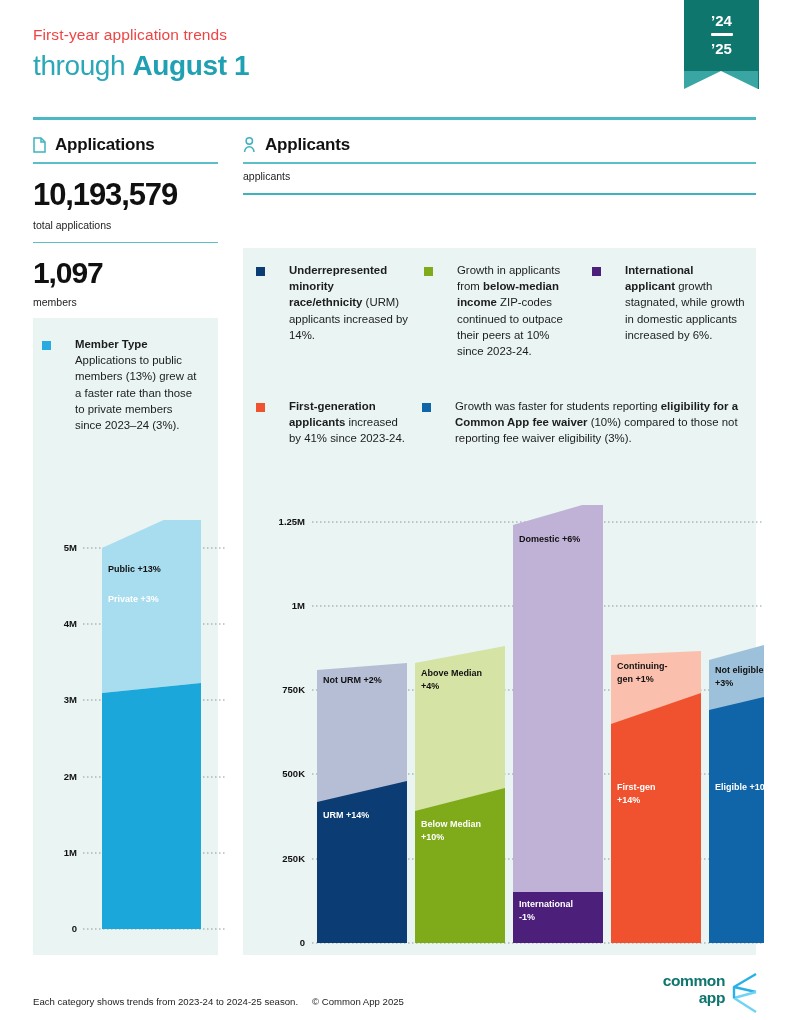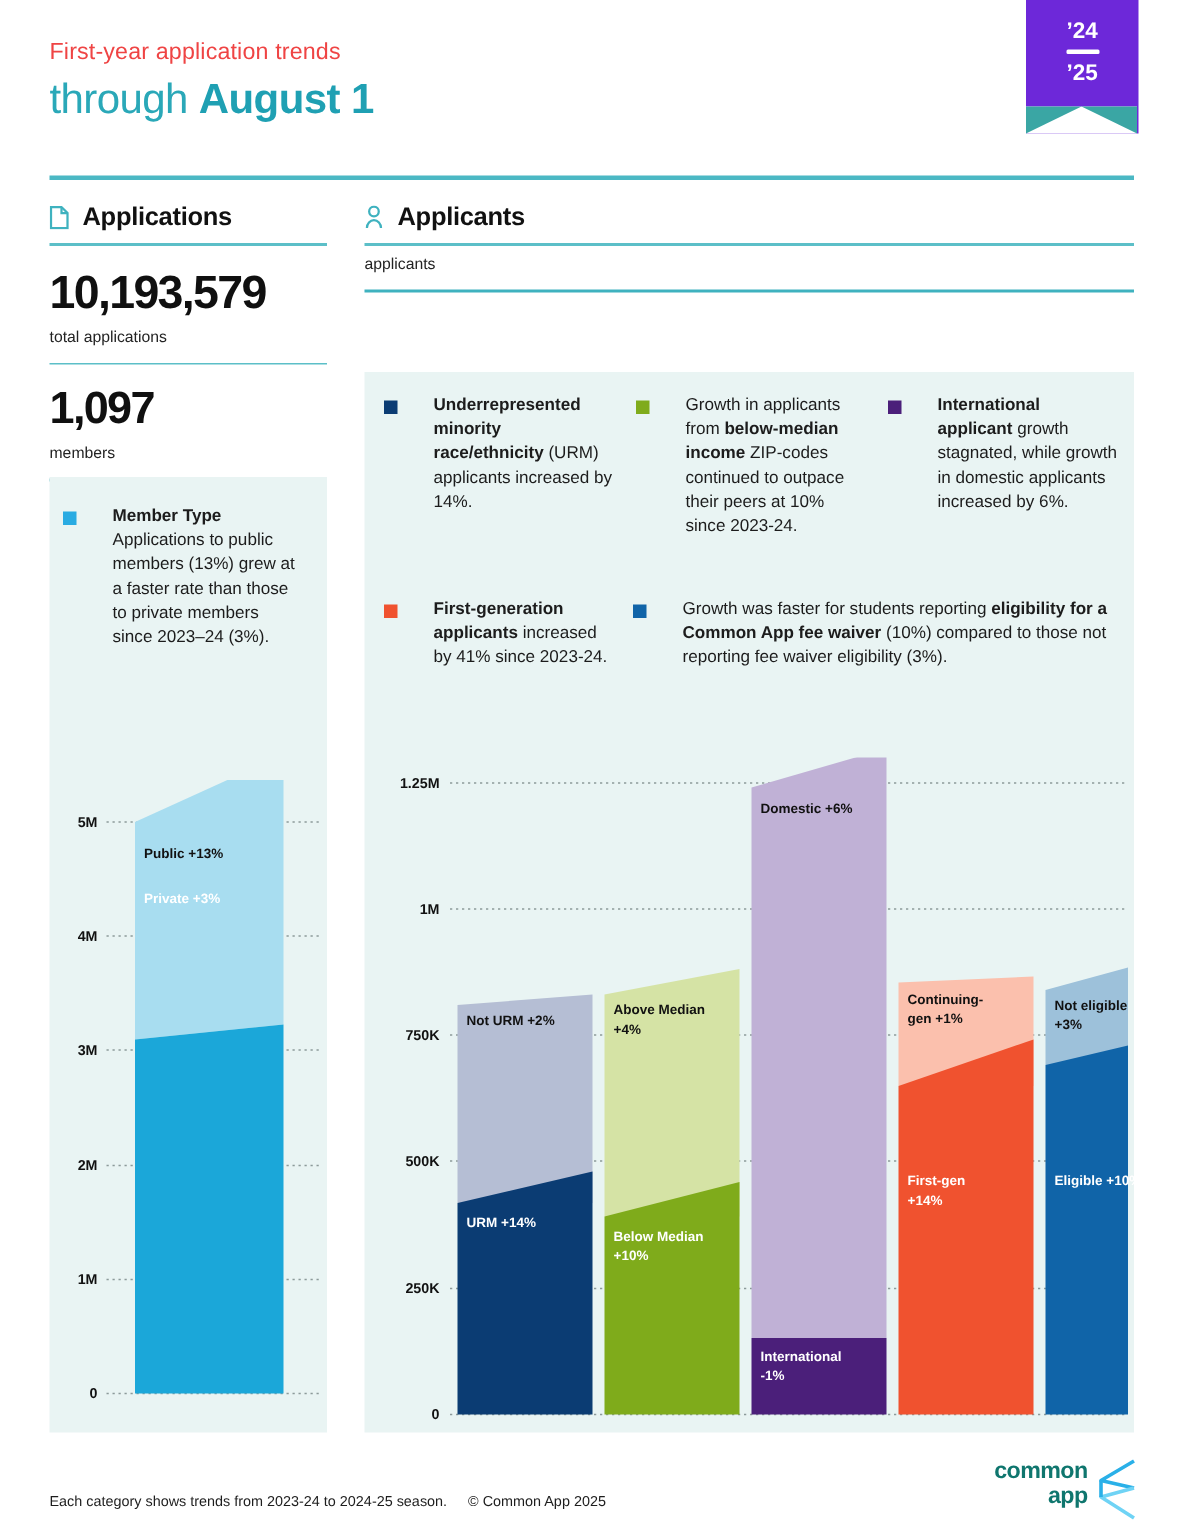--- a/index.html
+++ b/index.html
@@ -7,21 +7,21 @@
     width:789px;height:1020px;position:relative;overflow:hidden;
     font-family:"Liberation Sans","DejaVu Sans",sans-serif;
     color:#1a1a1a;
     -webkit-font-smoothing:antialiased;
   }
   
   .hdr{position:absolute;left:33px;top:26px;}
   .hdr-sub{font-size:15.5px;font-weight:400;color:#ef4444;letter-spacing:.1px;}
   .hdr-main{margin-top:8px;font-size:28px;line-height:1;color:#2aa8b8;font-weight:400;letter-spacing:-.4px;}
   .hdr-main b{font-weight:700;color:#1fa0b3;}
-  .ribbon{position:absolute;right:30px;top:0;width:75px;height:89px;background:#6d28d9;}
+  .ribbon{position:absolute;right:30px;top:0;width:75px;height:89px;background:#0f766e;}
   .ribbon:after{content:"";position:absolute;left:0;bottom:-0px;width:0;height:0;
      border-left:37.5px solid #3aa6a4;border-right:37.5px solid #3aa6a4;
      border-bottom:18px solid #ffffff;bottom:0;}
   .ribbon-txt{position:absolute;left:0;right:0;top:12px;text-align:center;color:#fff;
      font-weight:700;font-size:15px;line-height:1.15;z-index:2;}
   .ribbon-dash{width:22px;height:3px;background:#fff;margin:4px auto;border-radius:1px;}
 
   .rule-top{position:absolute;left:33px;top:117px;width:723px;height:2.5px;background:#4bb8c4;}
 
   
@@ -49,21 +49,21 @@
   .lg .tx b{font-weight:700;}
 
   .legend-l{position:absolute;left:42px;top:336px;width:160px;}
   .legend-row1{position:absolute;left:256px;top:262px;width:490px;display:flex;gap:14px;}
   .legend-row1>div{flex:1 1 0;}
   .legend-row2{position:absolute;left:256px;top:398px;width:490px;display:flex;gap:14px;}
   .legend-row2 .c1{width:152px;flex:0 0 152px;}
   .legend-row2 .c2{flex:1 1 auto;}
 
   
-  .chart{position:absolute;}
+  .chart{position:absolute;margin-left:12px;}
   .chart svg{display:block;}
   .tick{font-size:9.5px;font-weight:700;fill:#111;text-anchor:end;font-family:"Liberation Sans",sans-serif;}
   .blab{font-size:9px;font-weight:700;font-family:"Liberation Sans",sans-serif;}
 
   
   .foot{position:absolute;left:33px;top:996px;font-size:9.6px;color:#1d1d1d;}
   .foot .sp{display:inline-block;width:14px;}
   .logo{position:absolute;right:30px;top:972px;width:108px;height:44px;}
   .logo .wd{position:absolute;right:34px;top:1px;text-align:right;
       font-size:15.5px;font-weight:700;line-height:1.08;color:#0f766e;letter-spacing:-.4px;}

